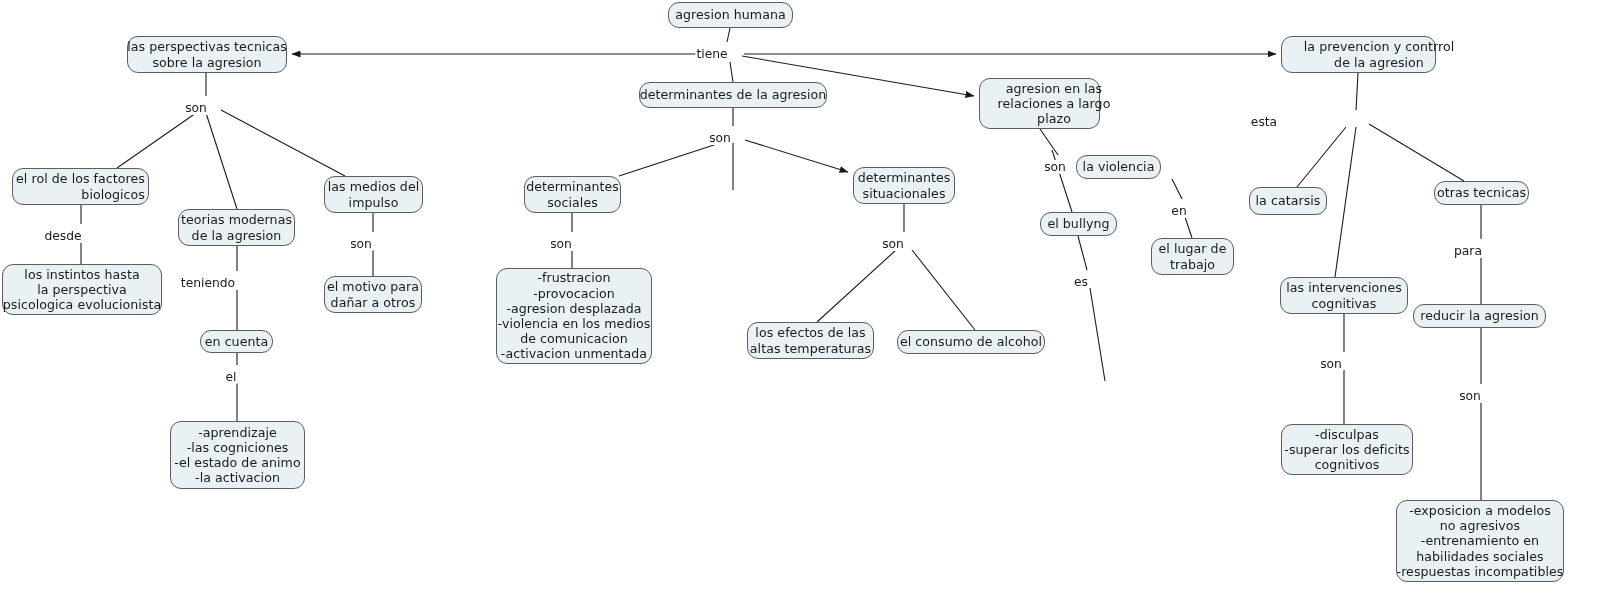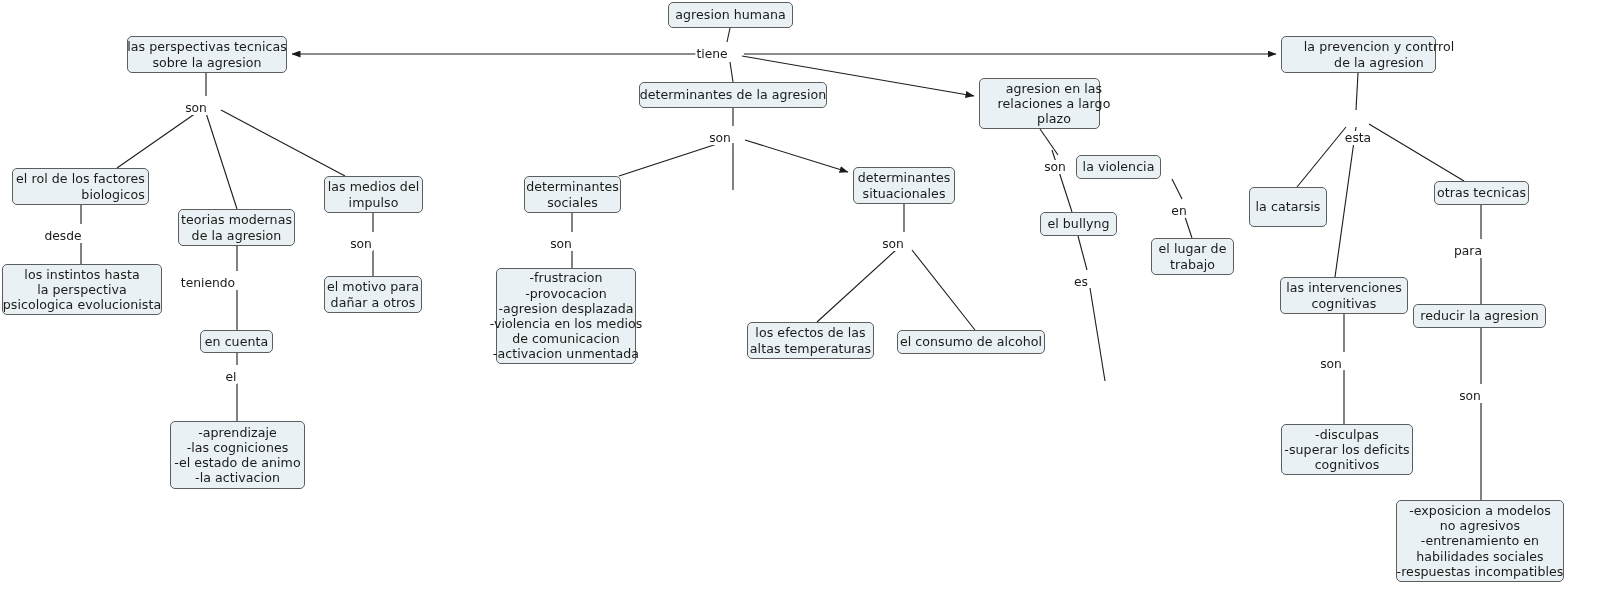--- a/index.html
+++ b/index.html
@@ -24,21 +24,21 @@
     top: 0;
     width: 1608px;
     height: 598px;
     pointer-events: none;
   }
   .node {
     position: absolute;
     box-sizing: border-box;
     background: #eaf1f4;
     border: 1px solid #5d5d5d;
-    border-radius: 5px;
+    border-radius: 11px;
     color: #1b1b1b;
     font-size: 12.6px;
     line-height: 15.2px;
     text-align: center;
     display: flex;
     align-items: center;
     justify-content: center;
     padding: 3px 7px;
     white-space: pre;
     letter-spacing: 0.05px;
@@ -177,34 +177,34 @@
 dañar a otros</div>
   <div class="node" style="left: 200px; top: 330px; width: 73px; height: 23px;">en cuenta</div>
   <div class="node" style="left: 170px; top: 421px; width: 135px; height: 68px;">-aprendizaje
 -las cogniciones
 -el estado de animo
 -la activacion</div>
   <div class="node" style="left: 524px; top: 176px; width: 97px; height: 37px;">determinantes
 sociales</div>
   <div class="node" style="left: 853px; top: 167px; width: 102px; height: 37px;">determinantes
 situacionales</div>
-  <div class="node" style="left: 496px; top: 268px; width: 140px; height: 96px;">-frustracion
+  <div class="node" style="left: 496px; top: 268px; width: 156px; height: 96px;">-frustracion
 -provocacion
 -agresion desplazada
 -violencia en los medios
 de comunicacion
 -activacion unmentada</div>
   <div class="node" style="left: 747px; top: 322px; width: 127px; height: 37px;">los efectos de las
 altas temperaturas</div>
   <div class="node" style="left: 897px; top: 330px; width: 148px; height: 24px;">el consumo de alcohol</div>
   <div class="node" style="left: 1076px; top: 155px; width: 85px; height: 24px;">la violencia</div>
   <div class="node" style="left: 1040px; top: 212px; width: 77px; height: 24px;">el bullyng</div>
   <div class="node" style="left: 1151px; top: 238px; width: 83px; height: 37px;">el lugar de
 trabajo</div>
-  <div class="node" style="left: 1249px; top: 187px; width: 78px; height: 40px;">la catarsis</div>
+  <div class="node" style="left: 1249px; top: 187px; width: 78px; height: 28px;">la catarsis</div>
   <div class="node" style="left: 1434px; top: 181px; width: 95px; height: 24px;">otras tecnicas</div>
   <div class="node" style="left: 1280px; top: 277px; width: 128px; height: 37px;">las intervenciones
 cognitivas</div>
   <div class="node" style="left: 1413px; top: 304px; width: 133px; height: 24px;">reducir la agresion</div>
   <div class="node" style="left: 1281px; top: 424px; width: 132px; height: 51px;">-disculpas
 -superar los deficits
 cognitivos</div>
   <div class="node" style="left: 1396px; top: 500px; width: 168px; height: 82px;">-exposicion a modelos
 no agresivos
 -entrenamiento en
@@ -216,18 +216,18 @@
   <div class="linklabel" style="left: 63px; top: 229px; transform: translate(-50%, 0px);">desde</div>
   <div class="linklabel" style="left: 208px; top: 276px; transform: translate(-50%, 0px);">teniendo</div>
   <div class="linklabel" style="left: 361px; top: 237px; transform: translate(-50%, 0px);">son</div>
   <div class="linklabel" style="left: 231px; top: 370px; transform: translate(-50%, 0px);">el</div>
   <div class="linklabel" style="left: 720px; top: 131px; transform: translate(-50%, 0px);">son</div>
   <div class="linklabel" style="left: 561px; top: 237px; transform: translate(-50%, 0px);">son</div>
   <div class="linklabel" style="left: 893px; top: 237px; transform: translate(-50%, 0px);">son</div>
   <div class="linklabel" style="left: 1055px; top: 160px; transform: translate(-50%, 0px);">son</div>
   <div class="linklabel" style="left: 1081px; top: 275px; transform: translate(-50%, 0px);">es</div>
   <div class="linklabel" style="left: 1179px; top: 204px; transform: translate(-50%, 0px);">en</div>
-  <div class="linklabel" style="left: 1358px; top: 115px; transform: translate(-50%, 0px); margin-top: 16px;">esta</div>
+  <div class="linklabel" style="left: 1264px; top: 115px; transform: translate(-50%, 0px);">esta</div>
   <div class="linklabel" style="left: 1468px; top: 244px; transform: translate(-50%, 0px);">para</div>
   <div class="linklabel" style="left: 1331px; top: 357px; transform: translate(-50%, 0px);">son</div>
   <div class="linklabel" style="left: 1470px; top: 389px; transform: translate(-50%, 0px);">son</div>
 
 </div>
 
 </body></html>

